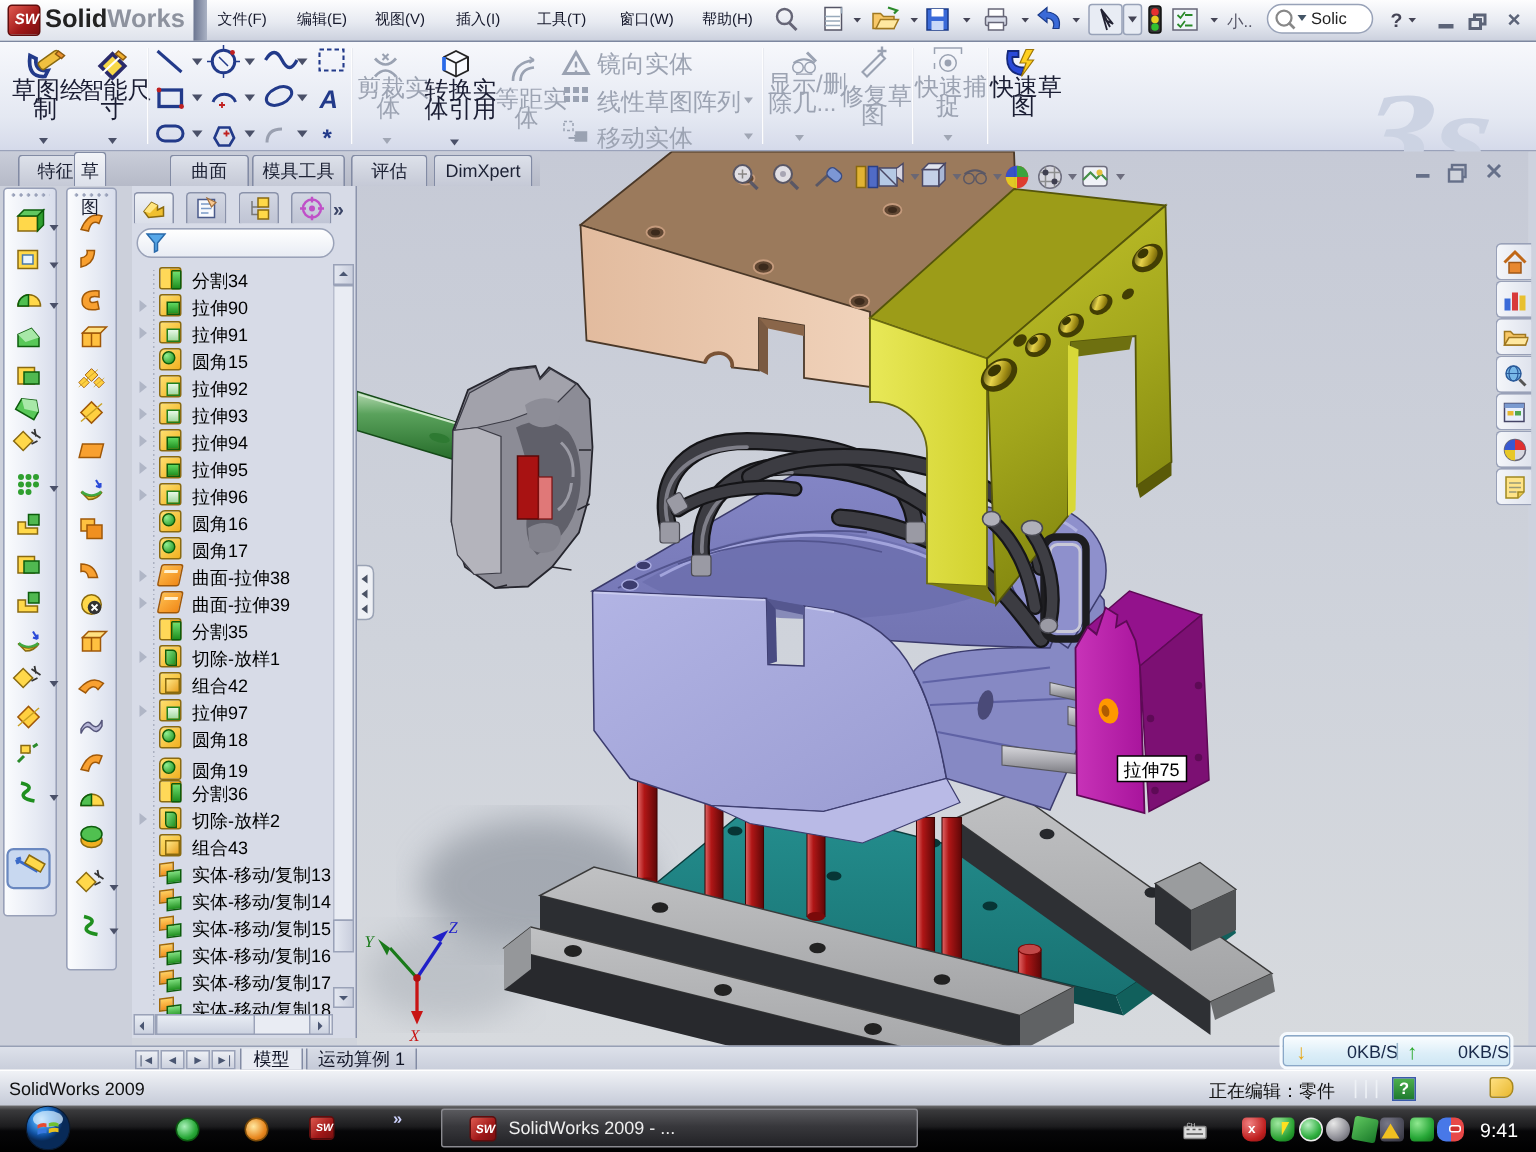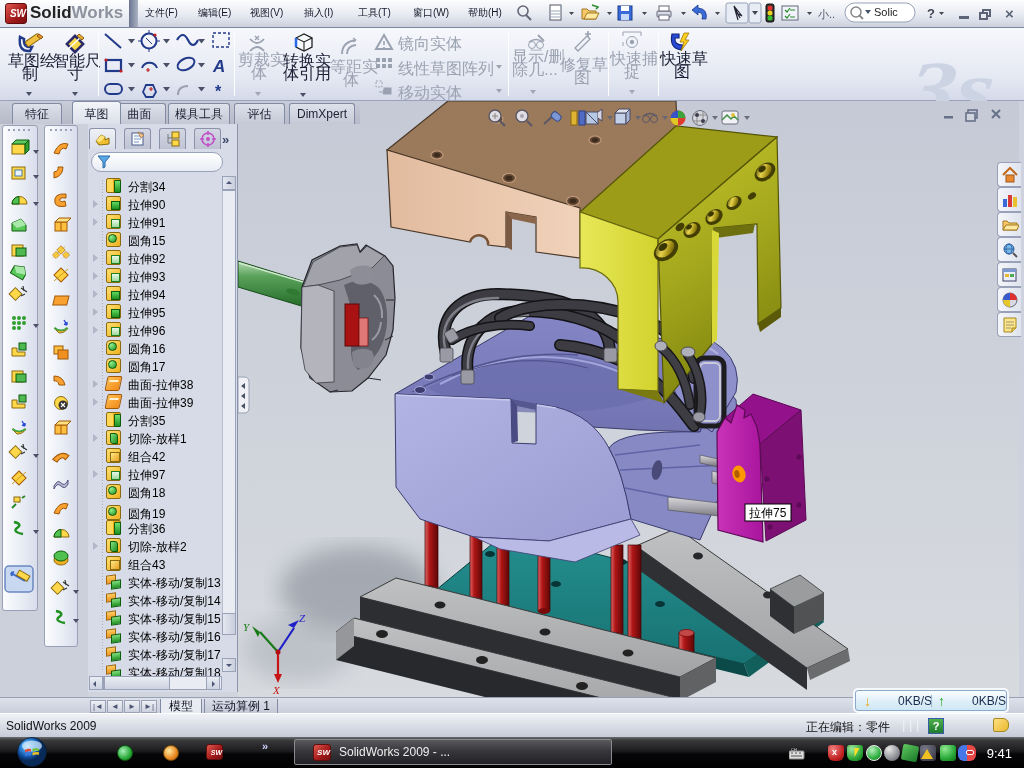--- a/index.html
+++ b/index.html
@@ -291,21 +291,21 @@
 捉</div>
   <div class="dd ddg" style="left:629px;top:62px"></div>
   <div class="vsep" style="left:658px"></div>
   <div class="tbtxt" style="left:660px;top:24px;width:44px">快速草
 图</div>
   <div id="dswm">3s</div>
 </div>
 
 <div id="tabstrip">
   <div class="ctab" style="left:12px;width:50px">特征</div>
-  <div class="ctab act" style="left:72px;width:49px">草图</div>
+  <div class="ctab act" style="left:49px;width:22px">草图</div>
   <div class="ctab" style="left:113px;width:53px">曲面</div>
   <div class="ctab" style="left:168px;width:62px">模具工具</div>
   <div class="ctab" style="left:234px;width:51px">评估</div>
   <div class="ctab" style="left:289px;width:66px">DimXpert</div>
 </div>
 
 <div id="vp"></div>
 <div id="vpframe"></div>
 <div id="vpextras">
  <svg width="781" height="596" viewBox="238 101 781 596" style="position:absolute;left:238px;top:101px;z-index:4">

